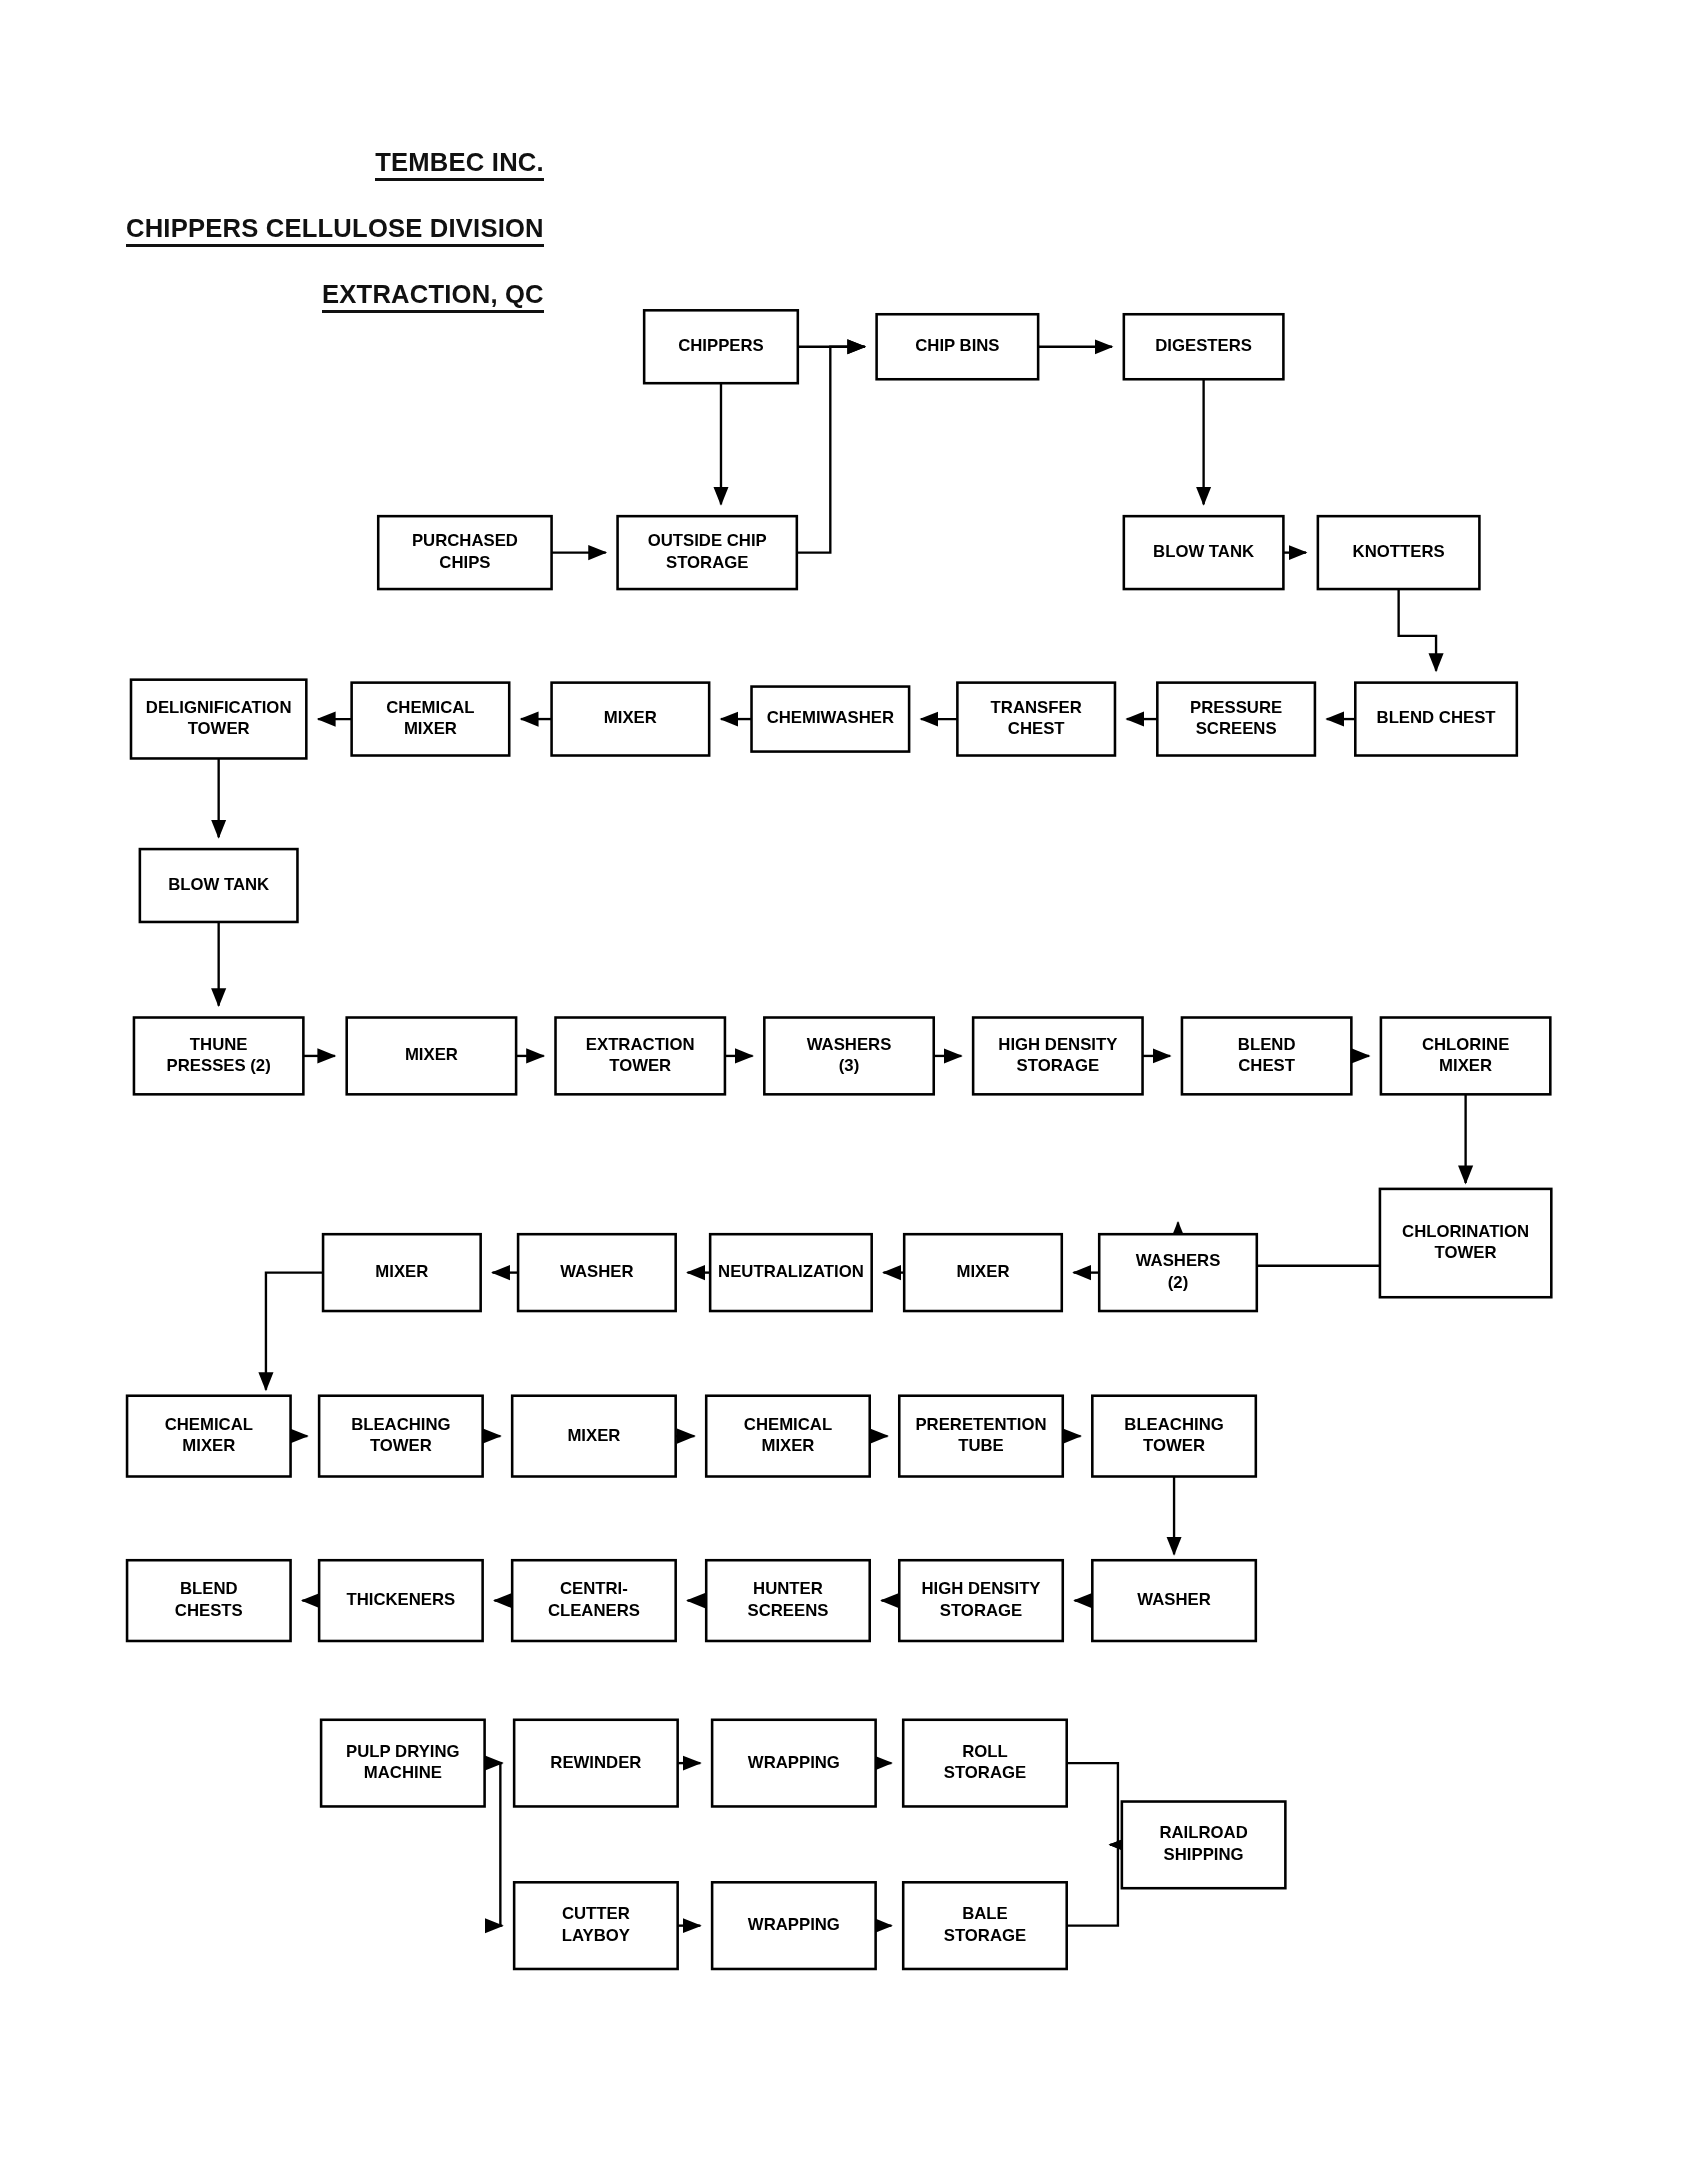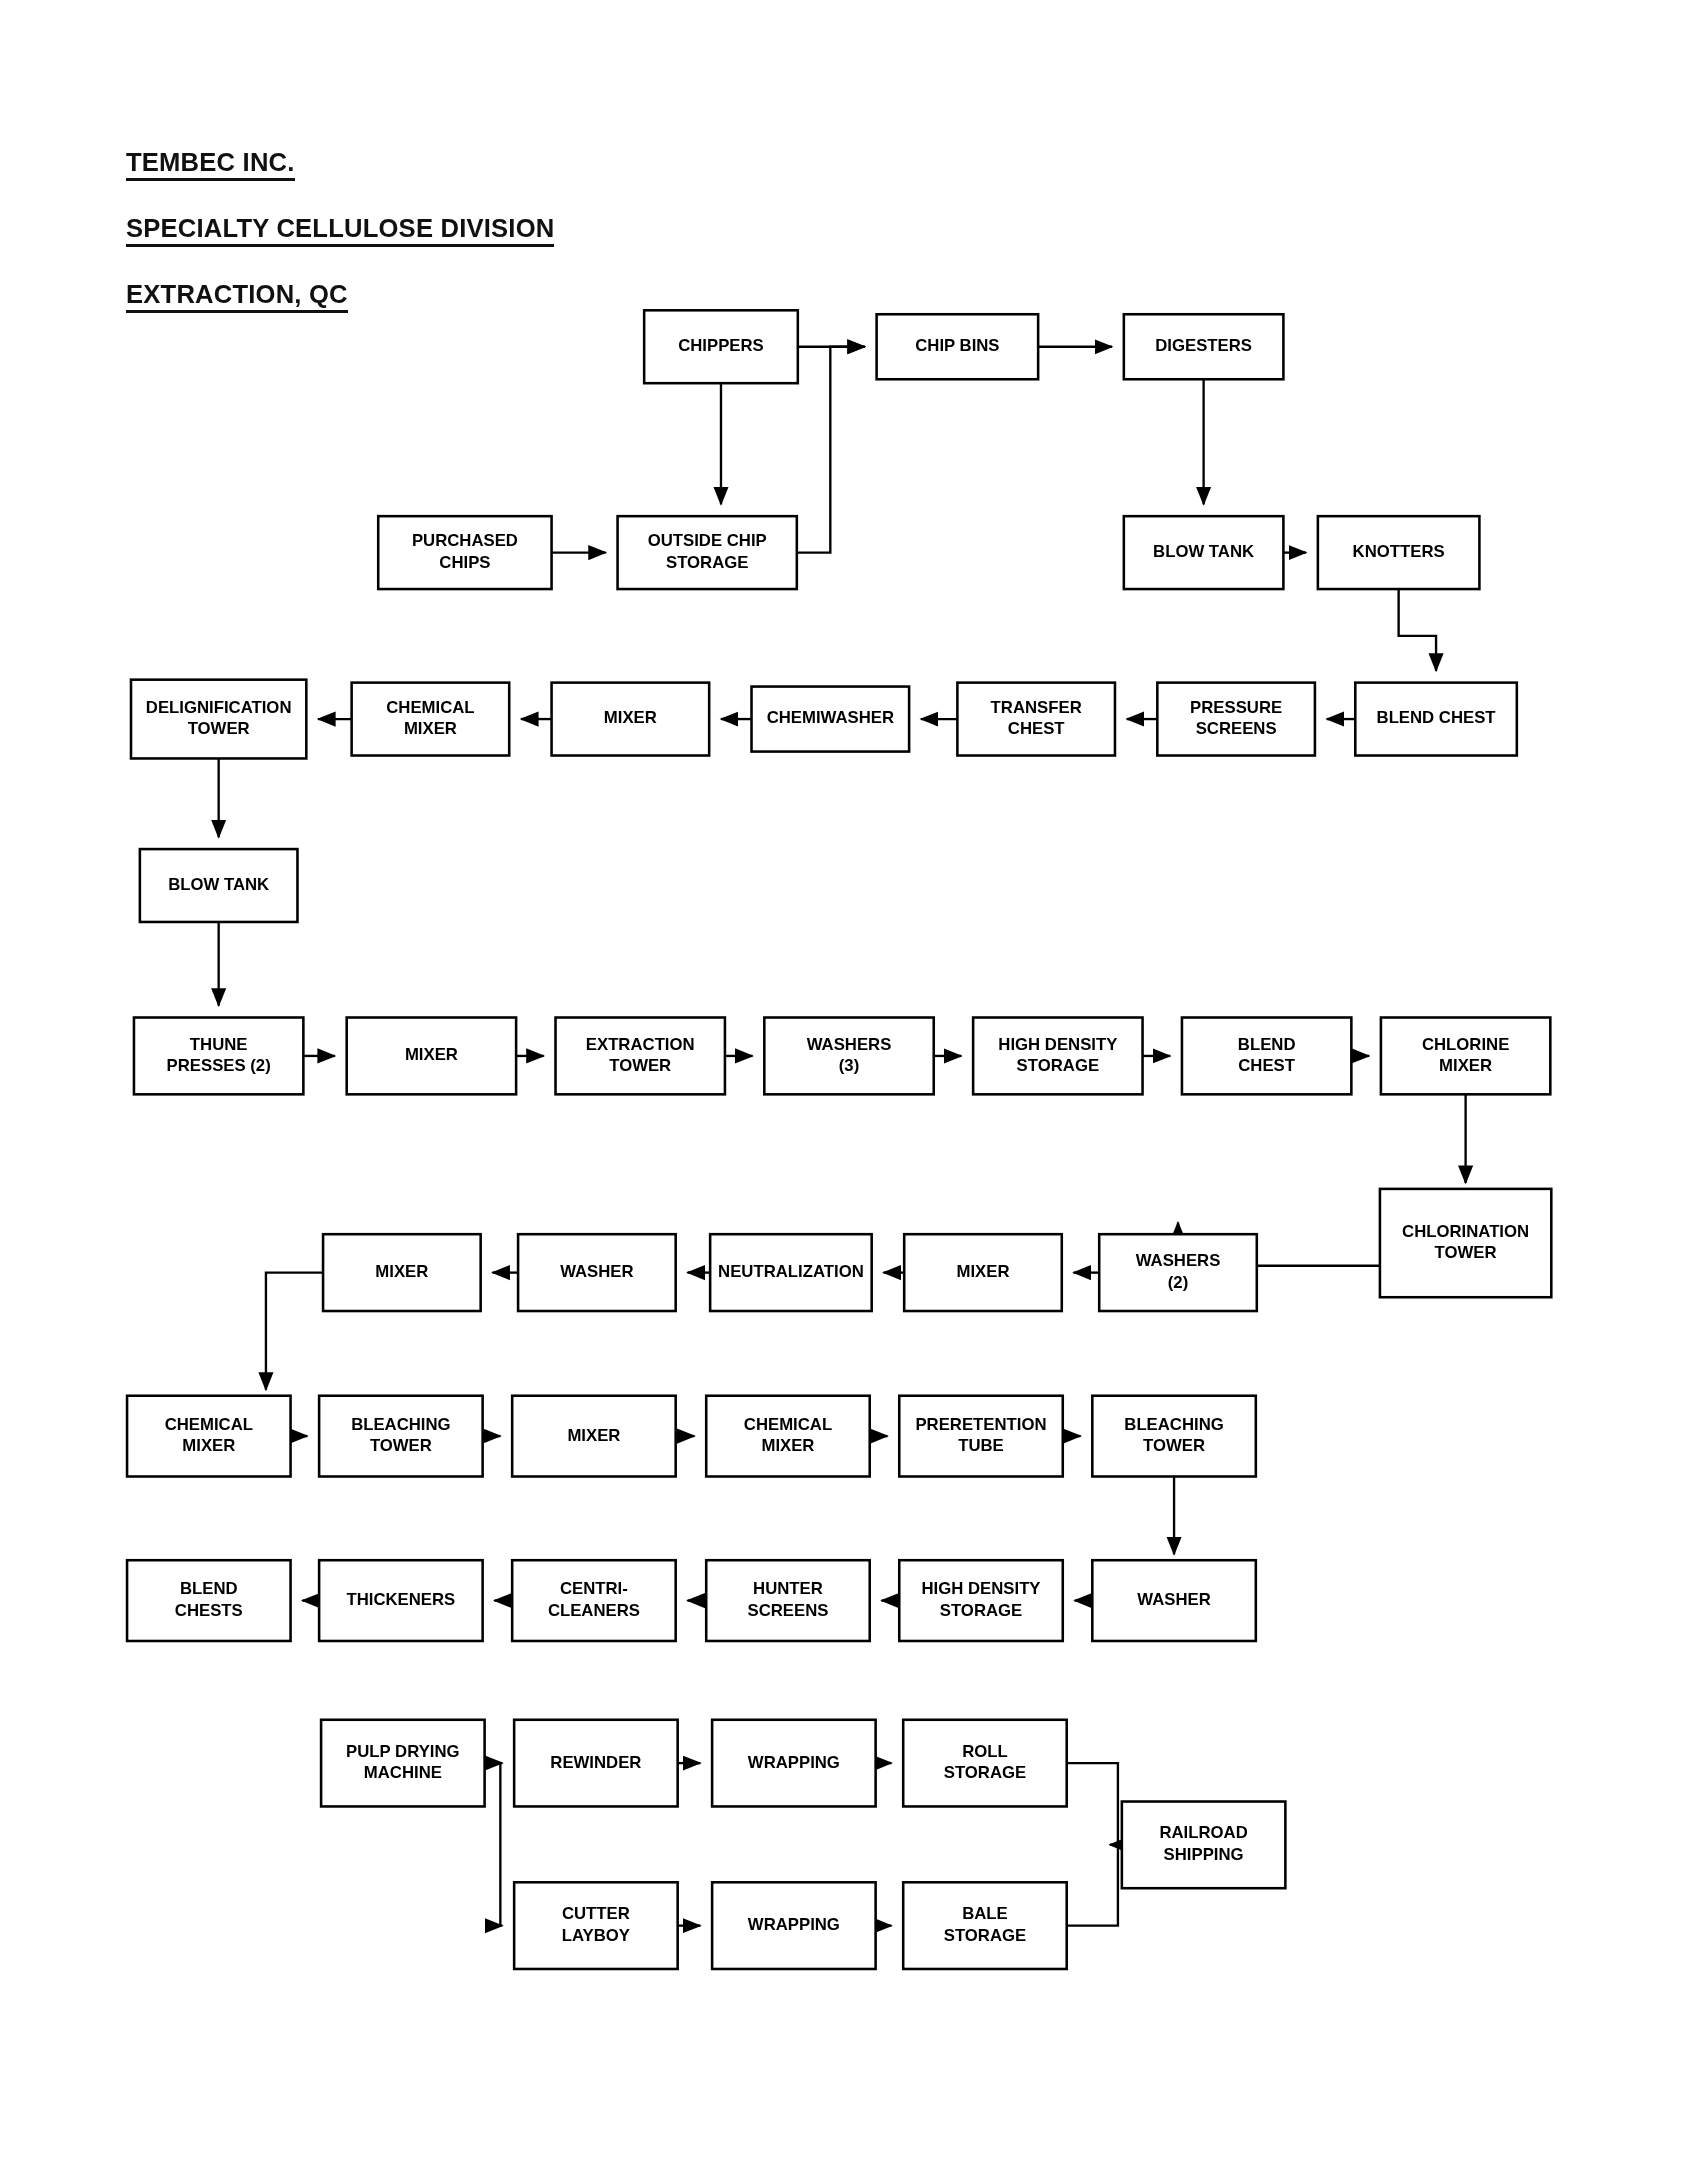--- a/index.html
+++ b/index.html
@@ -13,20 +13,21 @@
     font-family: "Liberation Sans", sans-serif;
     color: #000000;
     position: relative;
     overflow: hidden;
   }
   #page {
     position: relative;
     width: 1702px;
     height: 2167px;
     background: #ffffff;
+    text-align: right;
   }
   .headings {
     position: absolute;
     left: 126px;
     top: 148px;
   }
   .heading-line {
     font-size: 25.6px;
     font-weight: bold;
     letter-spacing: 0.2px;
@@ -63,21 +64,21 @@
     fill: none;
   }
 </style>
 </head>
 <body>
 
 <div id="page">
 
   <div class="headings">
     <span class="heading-wrap"><span class="heading-line">TEMBEC INC.</span></span>
-    <span class="heading-wrap"><span class="heading-line">SPECIALTY CELLULOSE DIVISION</span></span>
+    <span class="heading-wrap"><span class="heading-line">CHIPPERS CELLULOSE DIVISION</span></span>
     <span class="heading-wrap"><span class="heading-line">EXTRACTION, QC</span></span>
   </div>
 
   <svg id="flow" viewBox="0 0 1728 2200">
     <defs>
       <marker id="arrowhead" markerWidth="9" markerHeight="9" refX="7.4" refY="3.6" orient="auto" markerUnits="strokeWidth">
         <path d="M0,0.4 L8,3.6 L0,6.8 z" fill="#000000"></path>
       </marker>
     </defs>
     <g id="edge-layer">

